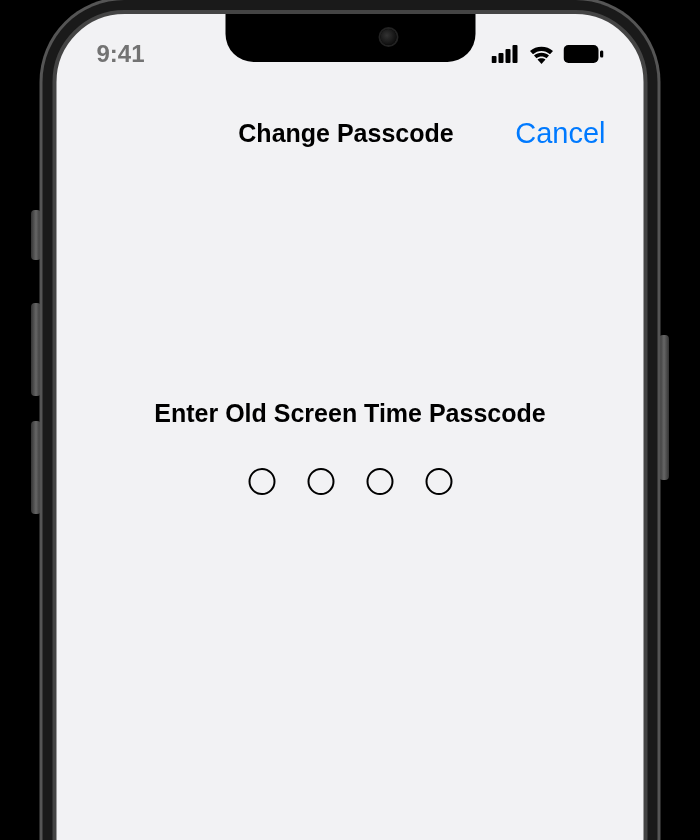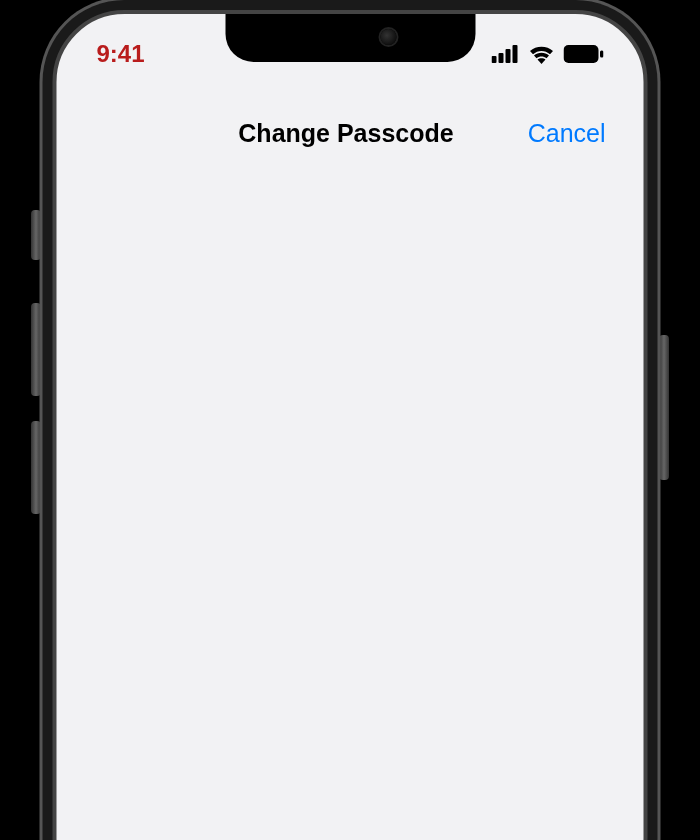--- a/index.html
+++ b/index.html
@@ -69,21 +69,21 @@
       right: 0;
       height: 60px;
       display: flex;
       align-items: center;
       justify-content: space-between;
       padding: 20px 40px 0;
     }
     .status-time {
       font-size: 24px;
       font-weight: 600;
-      color: #b91c1c;
+      color: #737373;
     }
     .status-icons {
       display: flex;
       align-items: center;
       gap: 9px;
     }
     .signal-icon svg, .wifi-icon svg, .battery-icon svg {
       display: block;
     }
 
@@ -99,21 +99,21 @@
     }
     .nav-title {
       font-size: 25px;
       font-weight: 600;
       color: #000;
       text-align: center;
     }
     .nav-cancel {
       position: absolute;
       right: 30px;
-      font-size: 25px;
+      font-size: 29px;
       font-weight: 400;
       color: #007aff;
       cursor: pointer;
     }
 
     .content {
       position: absolute;
       top: 385px;
       left: 0;
       right: 0;
@@ -186,18 +186,27 @@
 
   <div class="notch">
     <div class="camera"></div>
   </div>
 
   <div class="nav-bar">
     <div class="nav-title">Change Passcode</div>
     <div class="nav-cancel">Cancel</div>
   </div>
 
+  <div class="content">
+    <div class="prompt">Enter Old Screen Time Passcode</div>
+    <div class="passcode-dots">
+      <div class="dot"></div>
+      <div class="dot"></div>
+      <div class="dot"></div>
+      <div class="dot"></div>
+    </div>
+  </div>
 
   <div class="forgot-link">
     
   </div>
 
 </div>
 
 </body></html>

